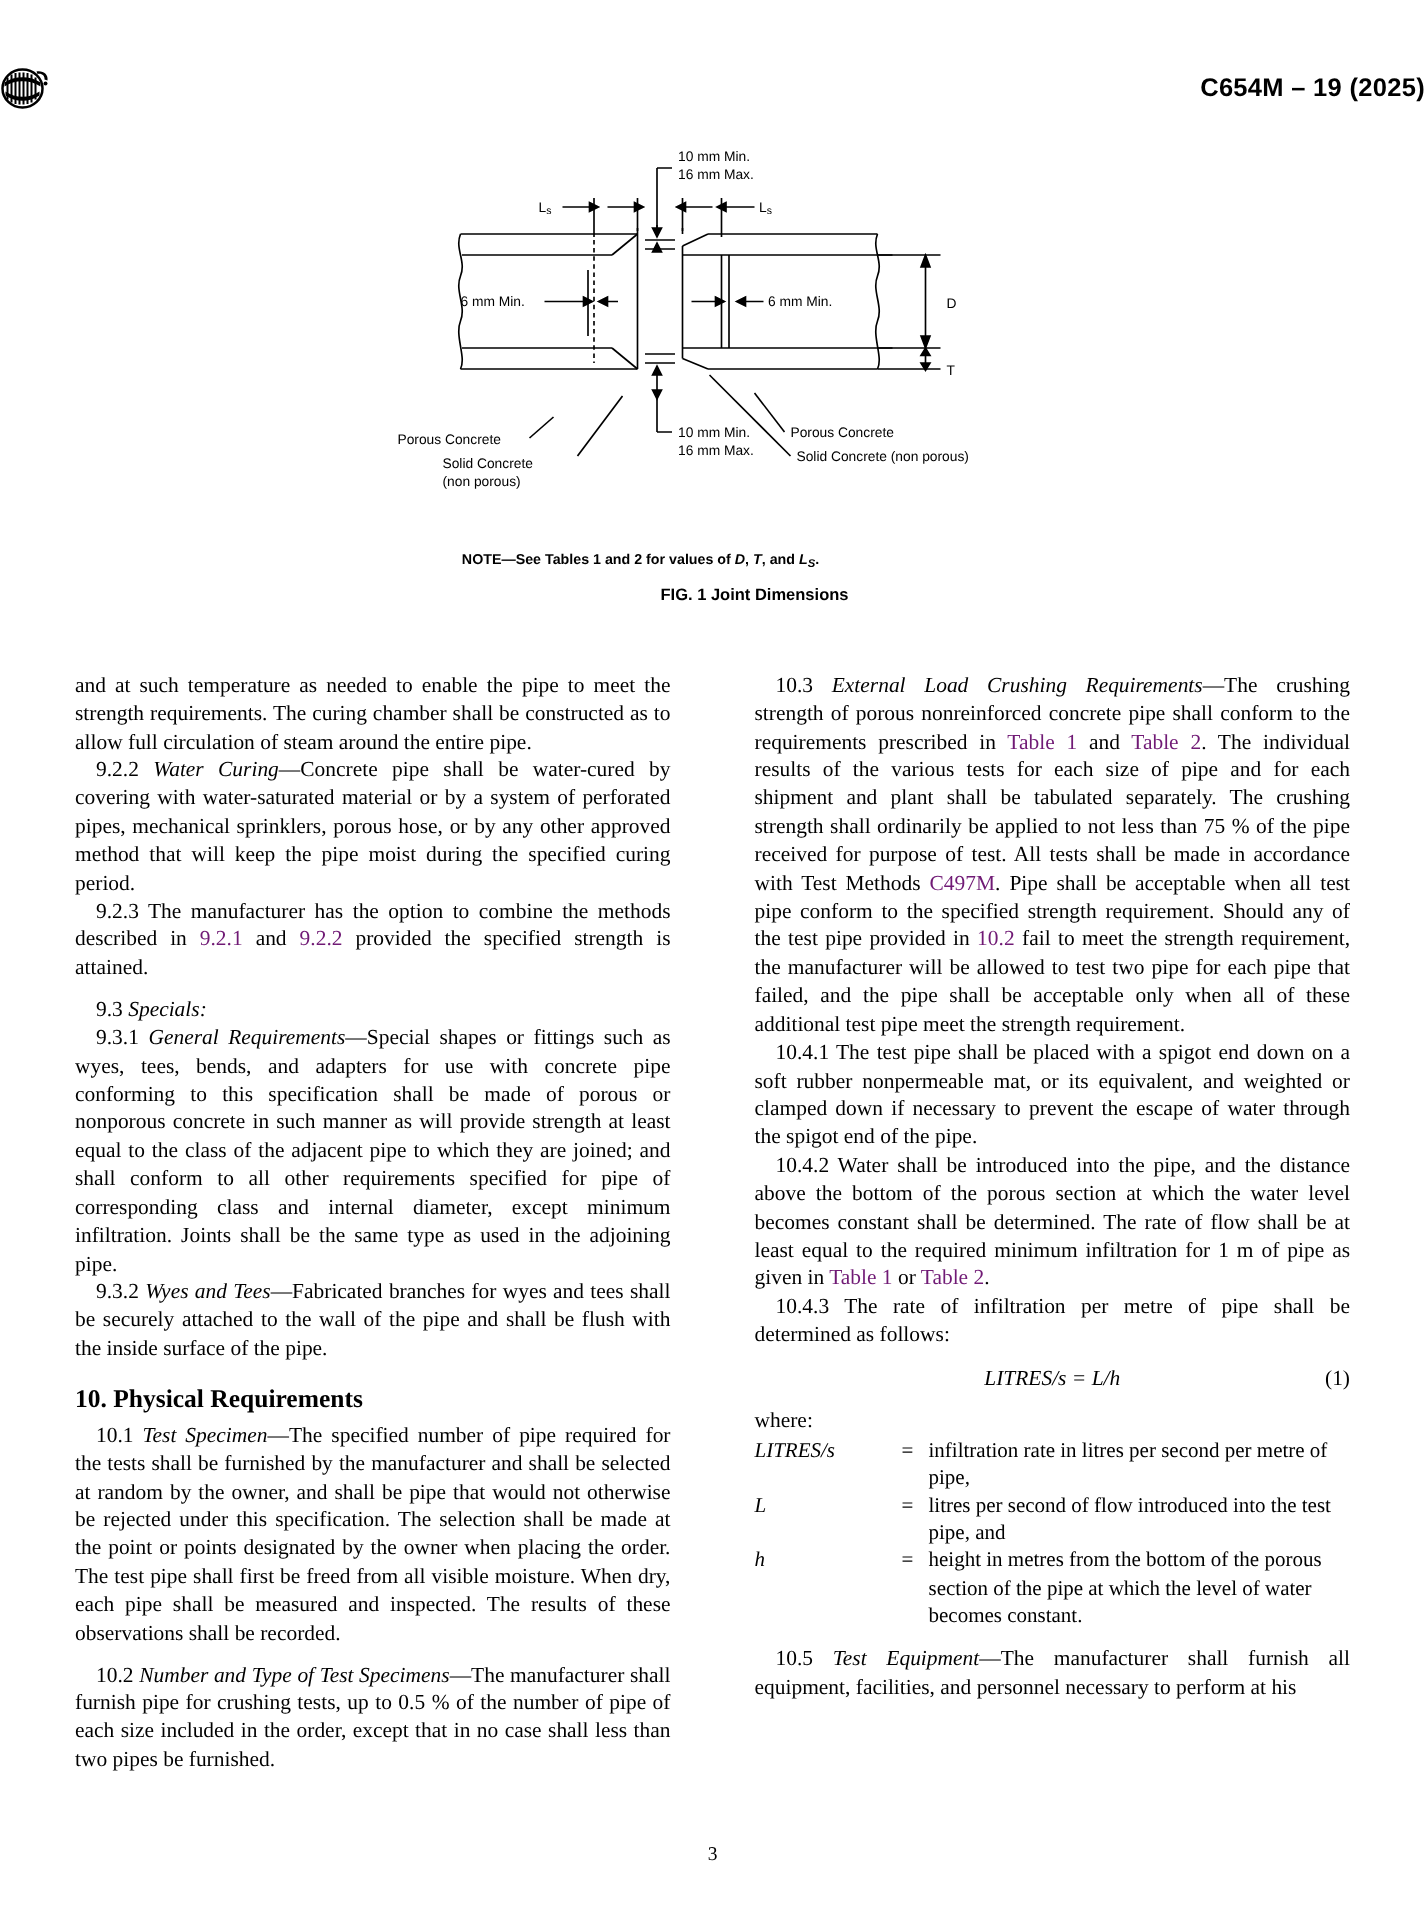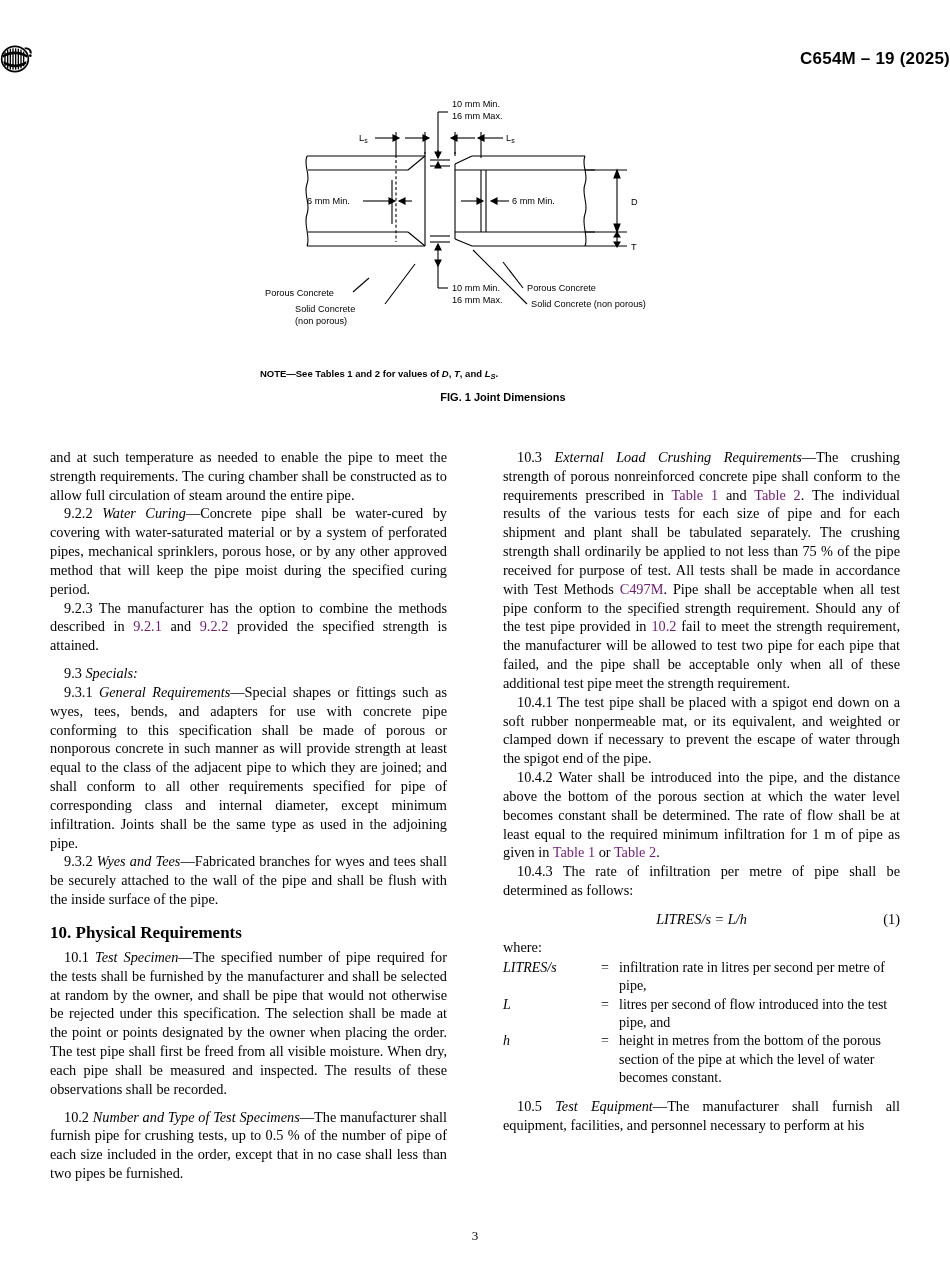--- a/index.html
+++ b/index.html
@@ -54,20 +54,21 @@
   }
   .fig-note {
     position: absolute;
     top: 368px;
     left: 0;
     width: 758px;
     text-align: center;
     font-family: "Liberation Sans", sans-serif;
     font-size: 9.5px;
     font-weight: bold;
+    padding-left: 48px;
   }
   .fig-note i { font-style: italic; }
   .fig-note .sub { font-size: 7.5px; vertical-align: -2px; font-style: italic; }
   .fig-caption {
     position: absolute;
     top: 391px;
     left: 0;
     width: 950px;
     text-align: center;
     font-family: "Liberation Sans", sans-serif;

